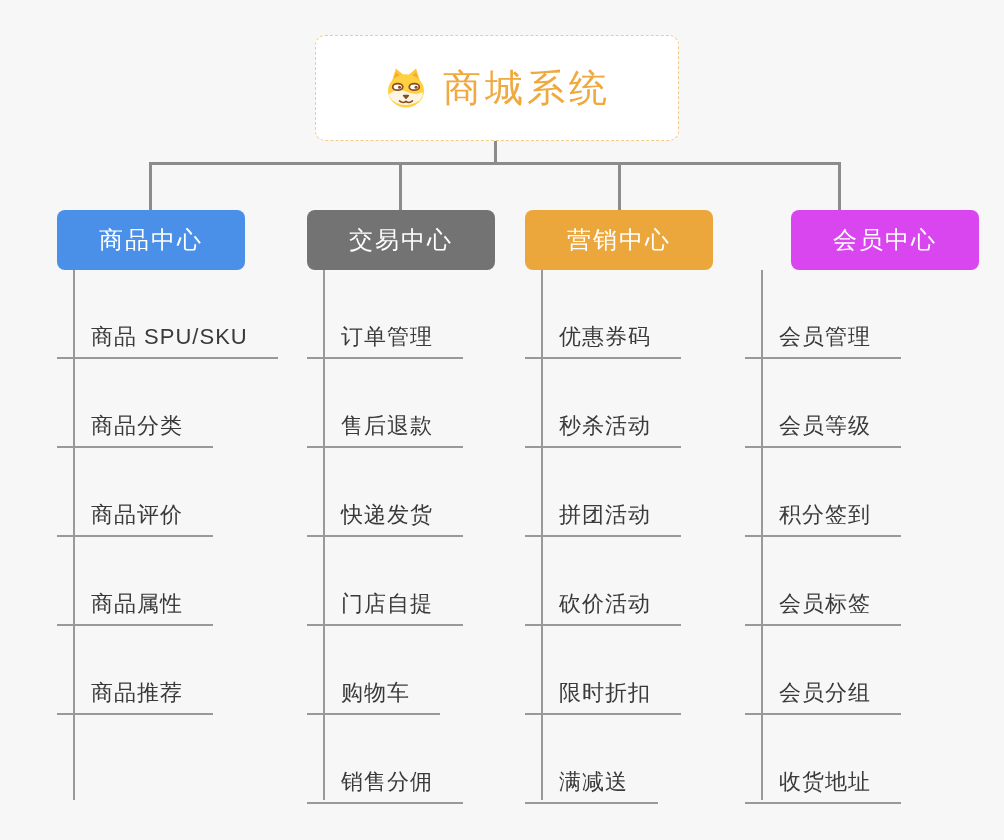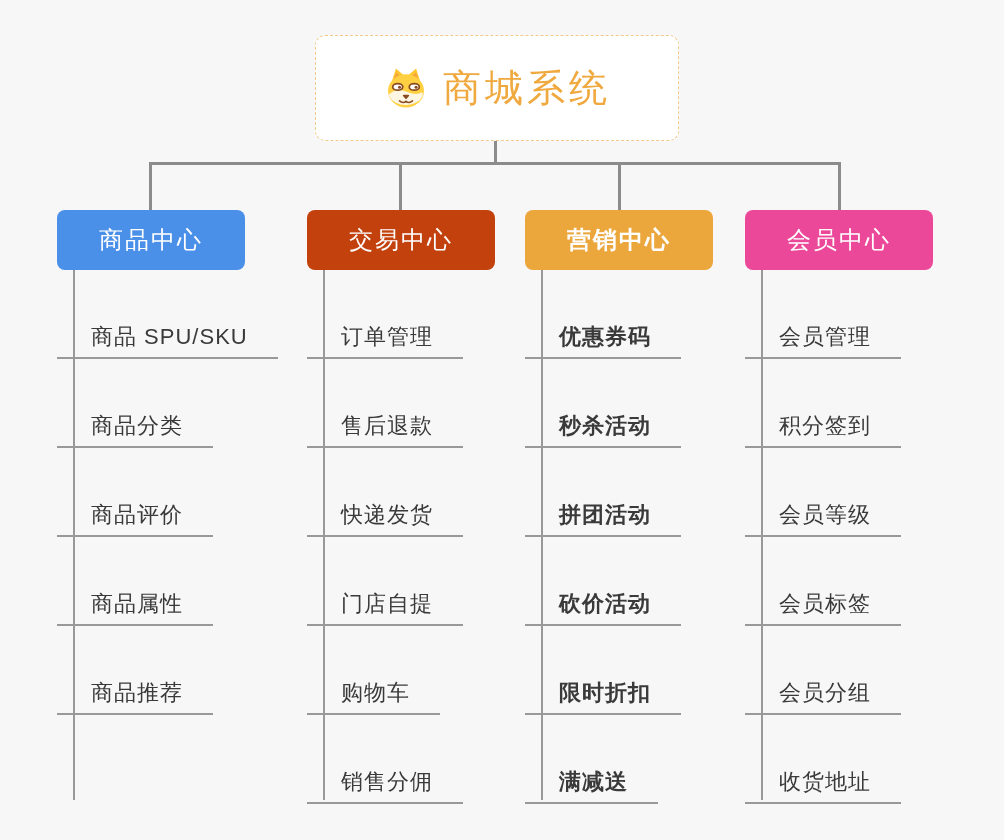--- a/index.html
+++ b/index.html
@@ -48,21 +48,21 @@
   .drop-4 { left: 838px; }
 
   
   .col {
     position: absolute;
     top: 210px;
     width: 230px;
   }
   .col-1 { left: 57px; }
   .col-2 { left: 307px; }
-  .col-3 { left: 525px; font-weight: bold; }
+  .col-3 { left: 525px; }
   .col-4 { left: 745px; }
 
   .branch {
     width: 188px; height: 60px;
     border-radius: 8px;
     display: flex; align-items: center; justify-content: center;
     color: #ffffff;
     font-size: 24px;
     letter-spacing: 2px;
     white-space: nowrap;
@@ -141,21 +141,21 @@
       </div>
     <div class="leaf">
         <span>商品属性</span>
       </div>
     <div class="leaf">
         <span>商品推荐</span>
       </div>
   </div>
 
   <div class="col col-2">
-    <div class="branch" style="background: #c2410c;">
+    <div class="branch" style="background: #737373;">
       <span>交易中心</span>
     </div>
     <div class="vline"></div>
     <div class="leaf">
         <span>订单管理</span>
       </div>
     <div class="leaf">
         <span>售后退款</span>
       </div>
     <div class="leaf">
@@ -191,34 +191,34 @@
       </div>
     <div class="leaf">
         <span>限时折扣</span>
       </div>
     <div class="leaf">
         <span>满减送</span>
       </div>
   </div>
 
   <div class="col col-4">
-    <div class="branch" style="background: #ec4899;">
+    <div class="branch" style="background: #d946ef; margin-left: 46px;">
       <span>会员中心</span>
     </div>
     <div class="vline"></div>
     <div class="leaf">
         <span>会员管理</span>
       </div>
     <div class="leaf">
+        <span>会员等级</span>
+      </div>
+    <div class="leaf">
         <span>积分签到</span>
       </div>
     <div class="leaf">
-        <span>会员等级</span>
-      </div>
-    <div class="leaf">
         <span>会员标签</span>
       </div>
     <div class="leaf">
         <span>会员分组</span>
       </div>
     <div class="leaf">
         <span>收货地址</span>
       </div>
   </div>
 

